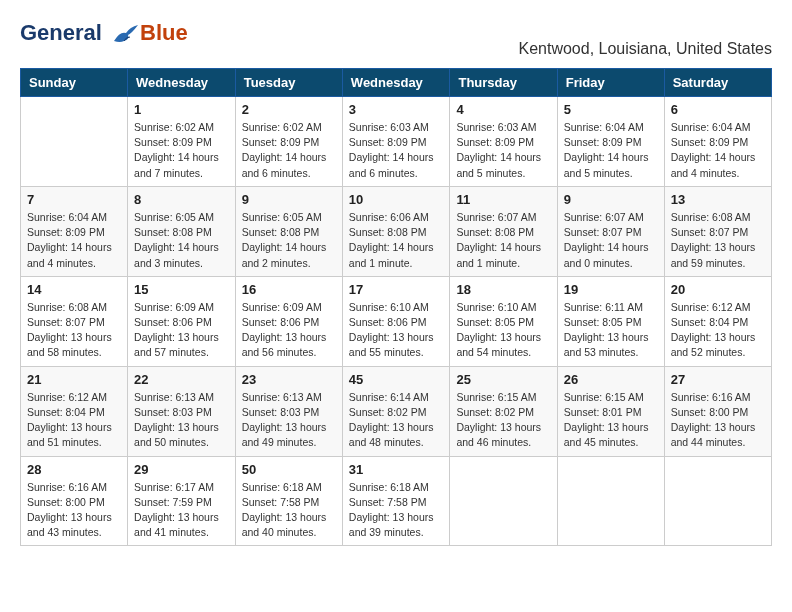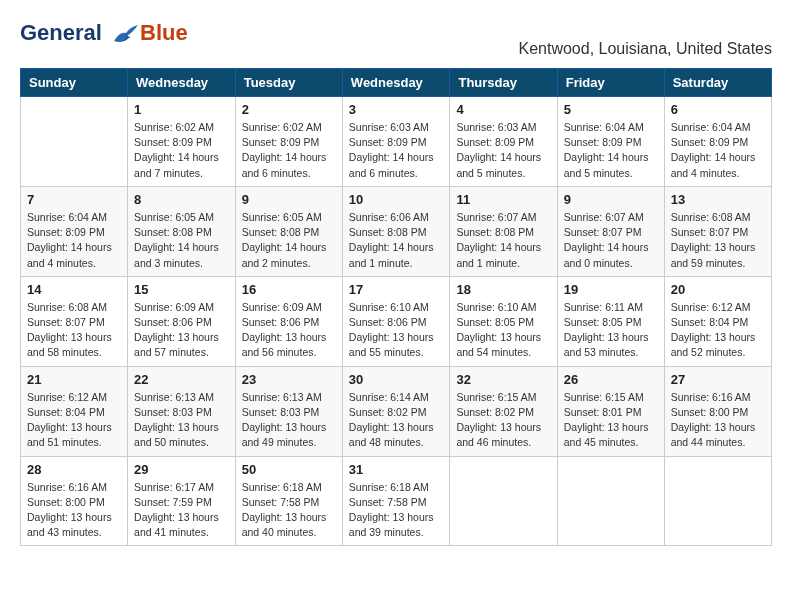--- a/index.html
+++ b/index.html
@@ -203,25 +203,25 @@
         </td>
         <td>
           <div class="day-number">22</div>
           <div class="day-info">Sunrise: 6:13 AM<br>Sunset: 8:03 PM<br>Daylight: 13 hours<br>and 50 minutes.</div>
         </td>
         <td>
           <div class="day-number">23</div>
           <div class="day-info">Sunrise: 6:13 AM<br>Sunset: 8:03 PM<br>Daylight: 13 hours<br>and 49 minutes.</div>
         </td>
         <td>
-          <div class="day-number">30</div>
+          <div class="day-number">45</div>
           <div class="day-info">Sunrise: 6:14 AM<br>Sunset: 8:02 PM<br>Daylight: 13 hours<br>and 48 minutes.</div>
         </td>
         <td>
-          <div class="day-number">32</div>
+          <div class="day-number">25</div>
           <div class="day-info">Sunrise: 6:15 AM<br>Sunset: 8:02 PM<br>Daylight: 13 hours<br>and 46 minutes.</div>
         </td>
         <td>
           <div class="day-number">26</div>
           <div class="day-info">Sunrise: 6:15 AM<br>Sunset: 8:01 PM<br>Daylight: 13 hours<br>and 45 minutes.</div>
         </td>
         <td>
           <div class="day-number">27</div>
           <div class="day-info">Sunrise: 6:16 AM<br>Sunset: 8:00 PM<br>Daylight: 13 hours<br>and 44 minutes.</div>
         </td>

